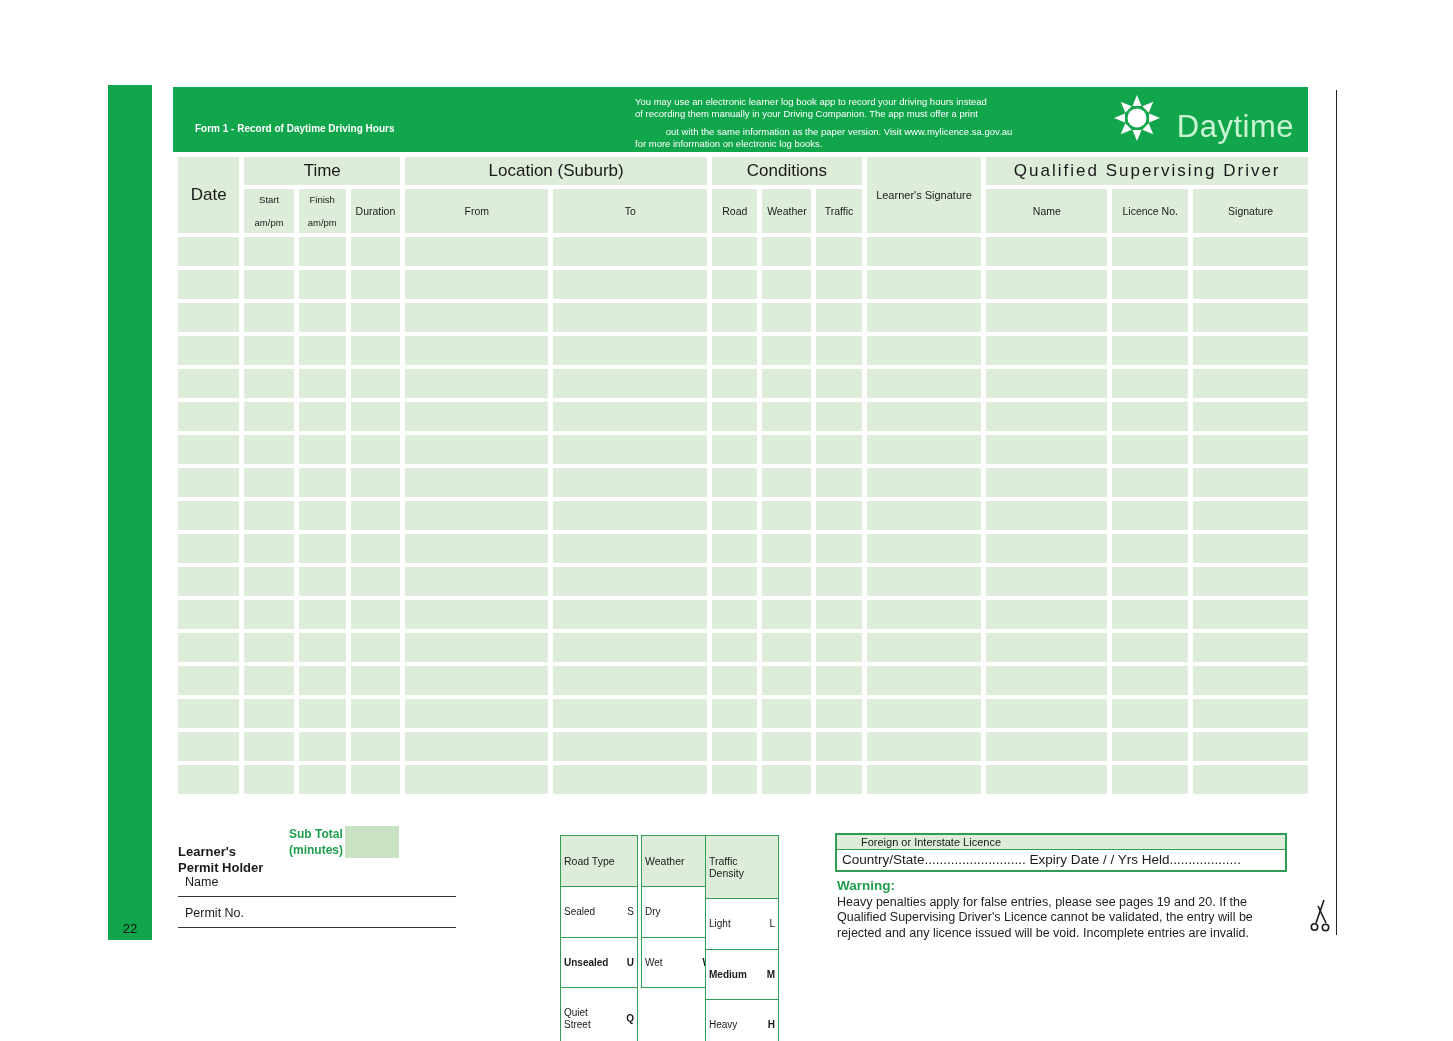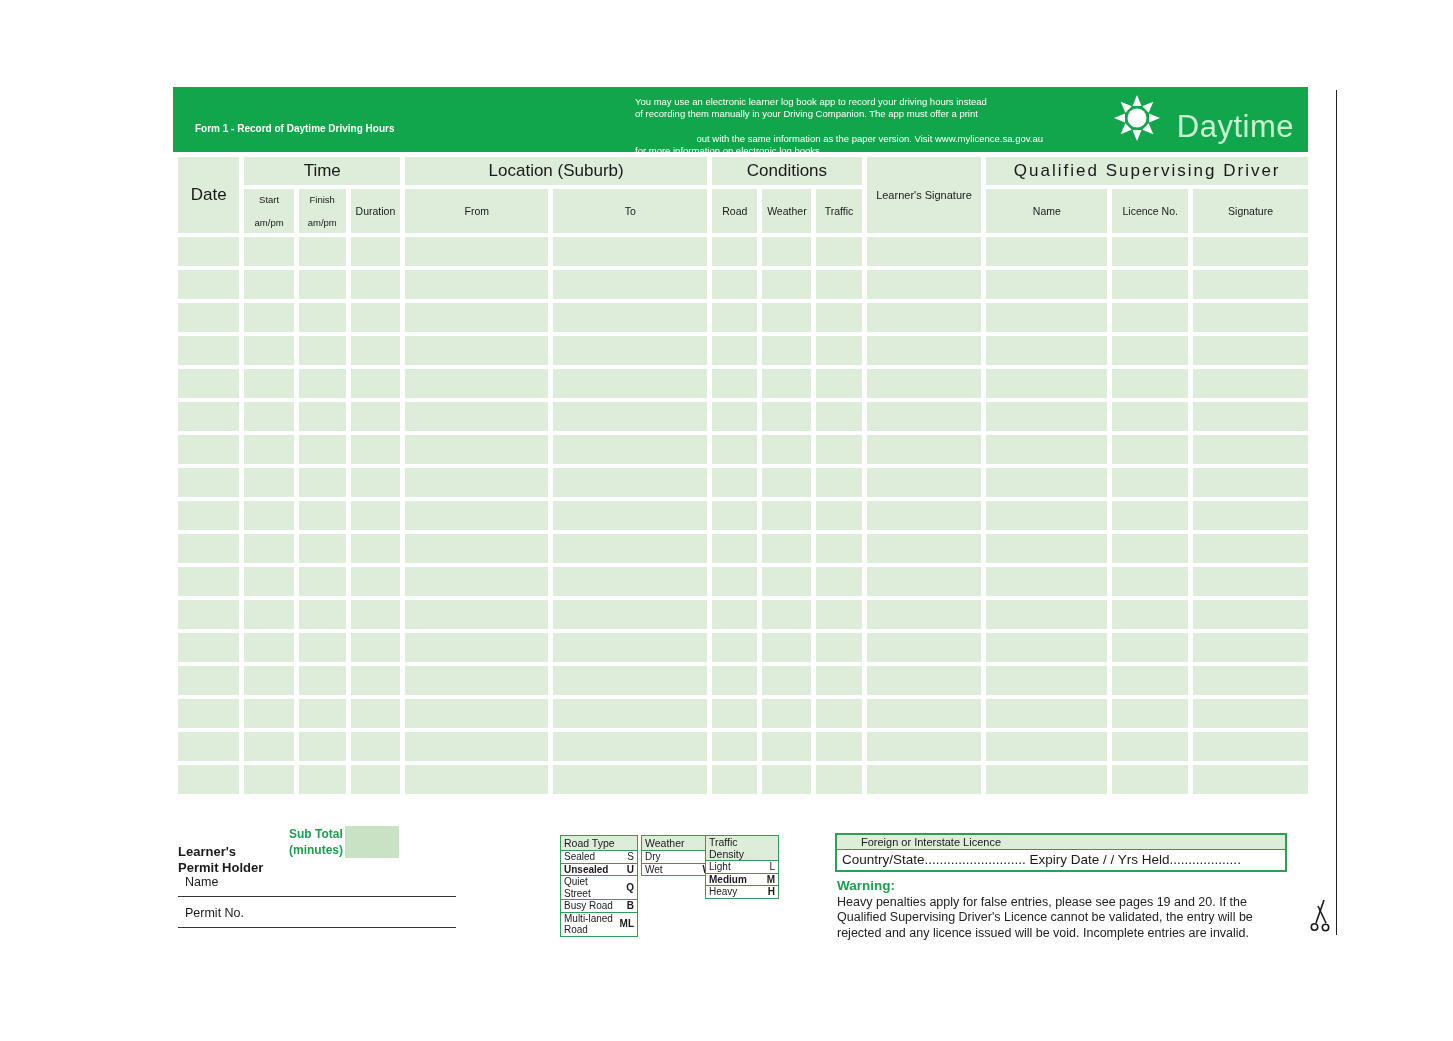--- a/index.html
+++ b/index.html
@@ -19,21 +19,21 @@
   .sidebar{position:absolute;left:108px;top:85px;width:44px;height:855px;background:var(--green);}
   .page-number{position:absolute;bottom:4px;left:0;width:100%;text-align:center;
                font-size:13px;color:#111;}
 
   
   .band{position:absolute;left:173px;top:87px;width:1135px;height:65px;background:var(--green);color:#fff;}
   .form-title{position:absolute;left:22px;top:36px;font-weight:bold;font-size:10px;white-space:nowrap;}
   .notice{position:absolute;left:462px;top:9px;width:408px;font-size:9.5px;line-height:1.3;}
   .notice .n1{text-align:left;}
   .notice .n2{text-align:left;}
-  .notice .n3{text-align:right;margin-top:12px;}
+  .notice .n3{text-align:center;margin-top:5px;}
   .notice .n4{text-align:left;}
   .brand{position:absolute;right:14px;top:7px;display:flex;align-items:flex-end;gap:16px;}
   .sun{width:48px;height:48px;}
   .daytime{font-size:31px;color:var(--daytime);letter-spacing:.5px;line-height:1;}
 
   
   .main-table{position:absolute;left:173px;top:153px;width:1140px;
               border-collapse:separate;border-spacing:5px 4px;table-layout:fixed;}
   .main-table td,.main-table th{background:var(--cell);vertical-align:middle;text-align:center;
               font-weight:normal;padding:0;}
@@ -49,21 +49,21 @@
   .subtotal-label{position:absolute;left:289px;top:827px;font-weight:bold;font-size:12px;
                   line-height:1.3;color:var(--text-green);}
   .subtotal-box{position:absolute;left:345px;top:826px;width:54px;height:32px;background:var(--cell-dark);}
   .field{position:absolute;left:178px;width:278px;height:22px;border-bottom:1.5px solid #333;
          font-size:12.5px;padding-left:7px;}
   .field.name{top:875px;}
   .field.permit{top:906px;}
 
   
   .legend{position:absolute;top:835px;border-collapse:collapse;font-size:10px;background:#fff;}
-  .legend th,.legend td{border:1px solid var(--legend-border);padding:0 3px;text-align:left;
+  .legend th,.legend td{border:1px solid var(--legend-border);padding:19px 3px;text-align:left;
         font-weight:normal;line-height:1.15;}
   .legend th{background:var(--cell);font-size:10.5px;height:15px;}
   .legend td.code{text-align:right;font-weight:bold;width:14px;border-left:none;padding-right:3px;}
   .legend td.lbl{border-right:none;}
   .legend .b{font-weight:bold;}
   .legend.road{left:560px;width:78px;}
   .legend.weather{left:641px;width:75px;}
   .legend.traffic{left:705px;width:74px;}
 
   
@@ -79,20 +79,23 @@
 
   
   .cutline{position:absolute;left:1336px;top:90px;height:845px;width:0;border-left:1.5px solid #222;}
   .scissors{position:absolute;left:1309px;top:898px;width:24px;height:36px;}
 </style>
 </head>
 <body>
 
 <div class="page">
 
+  <div class="sidebar">
+    <div class="page-number">22</div>
+  </div>
 
   <div class="band">
     <div class="form-title">Form 1 - Record of Daytime Driving Hours</div>
     <div class="notice">
       <div class="n1">You may use an electronic learner log book app to record your driving hours instead</div>
       <div class="n2">of recording them manually in your Driving Companion. The app must offer a print</div>
       <div class="n3">out with the same information as the paper version. Visit www.mylicence.sa.gov.au</div>
       <div class="n4">for more information on electronic log books.</div>
     </div>
     <div class="brand">

